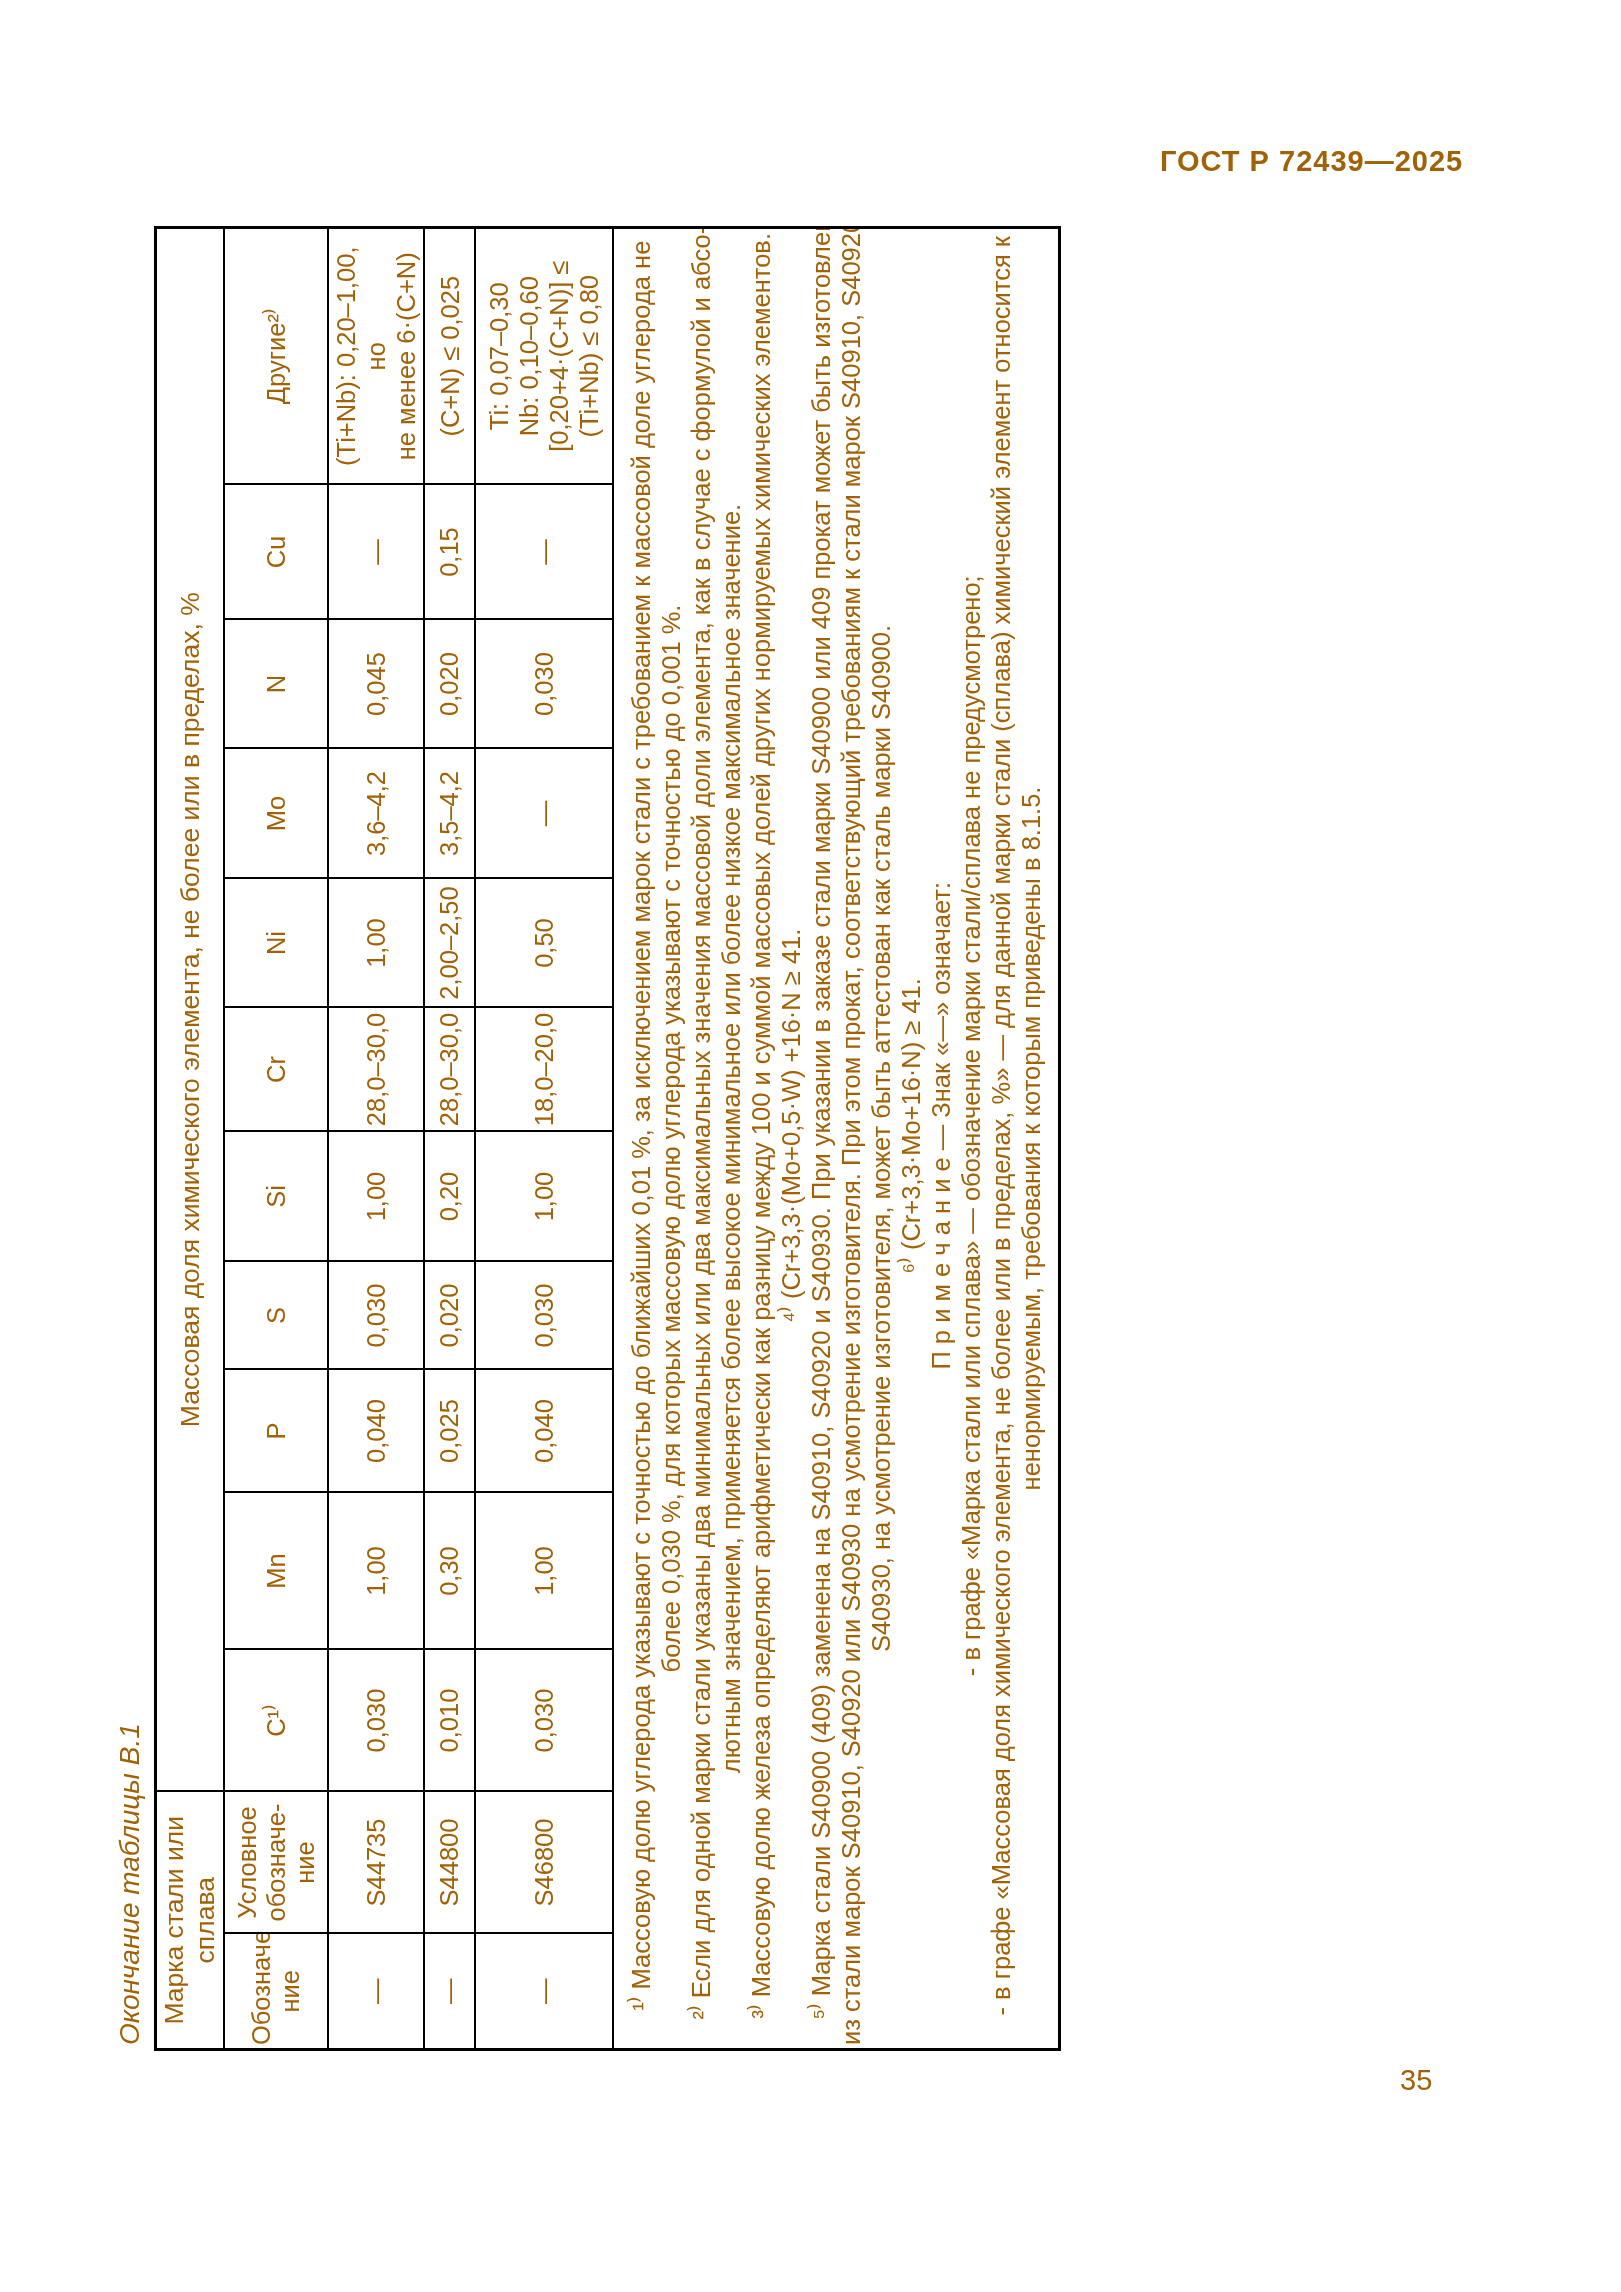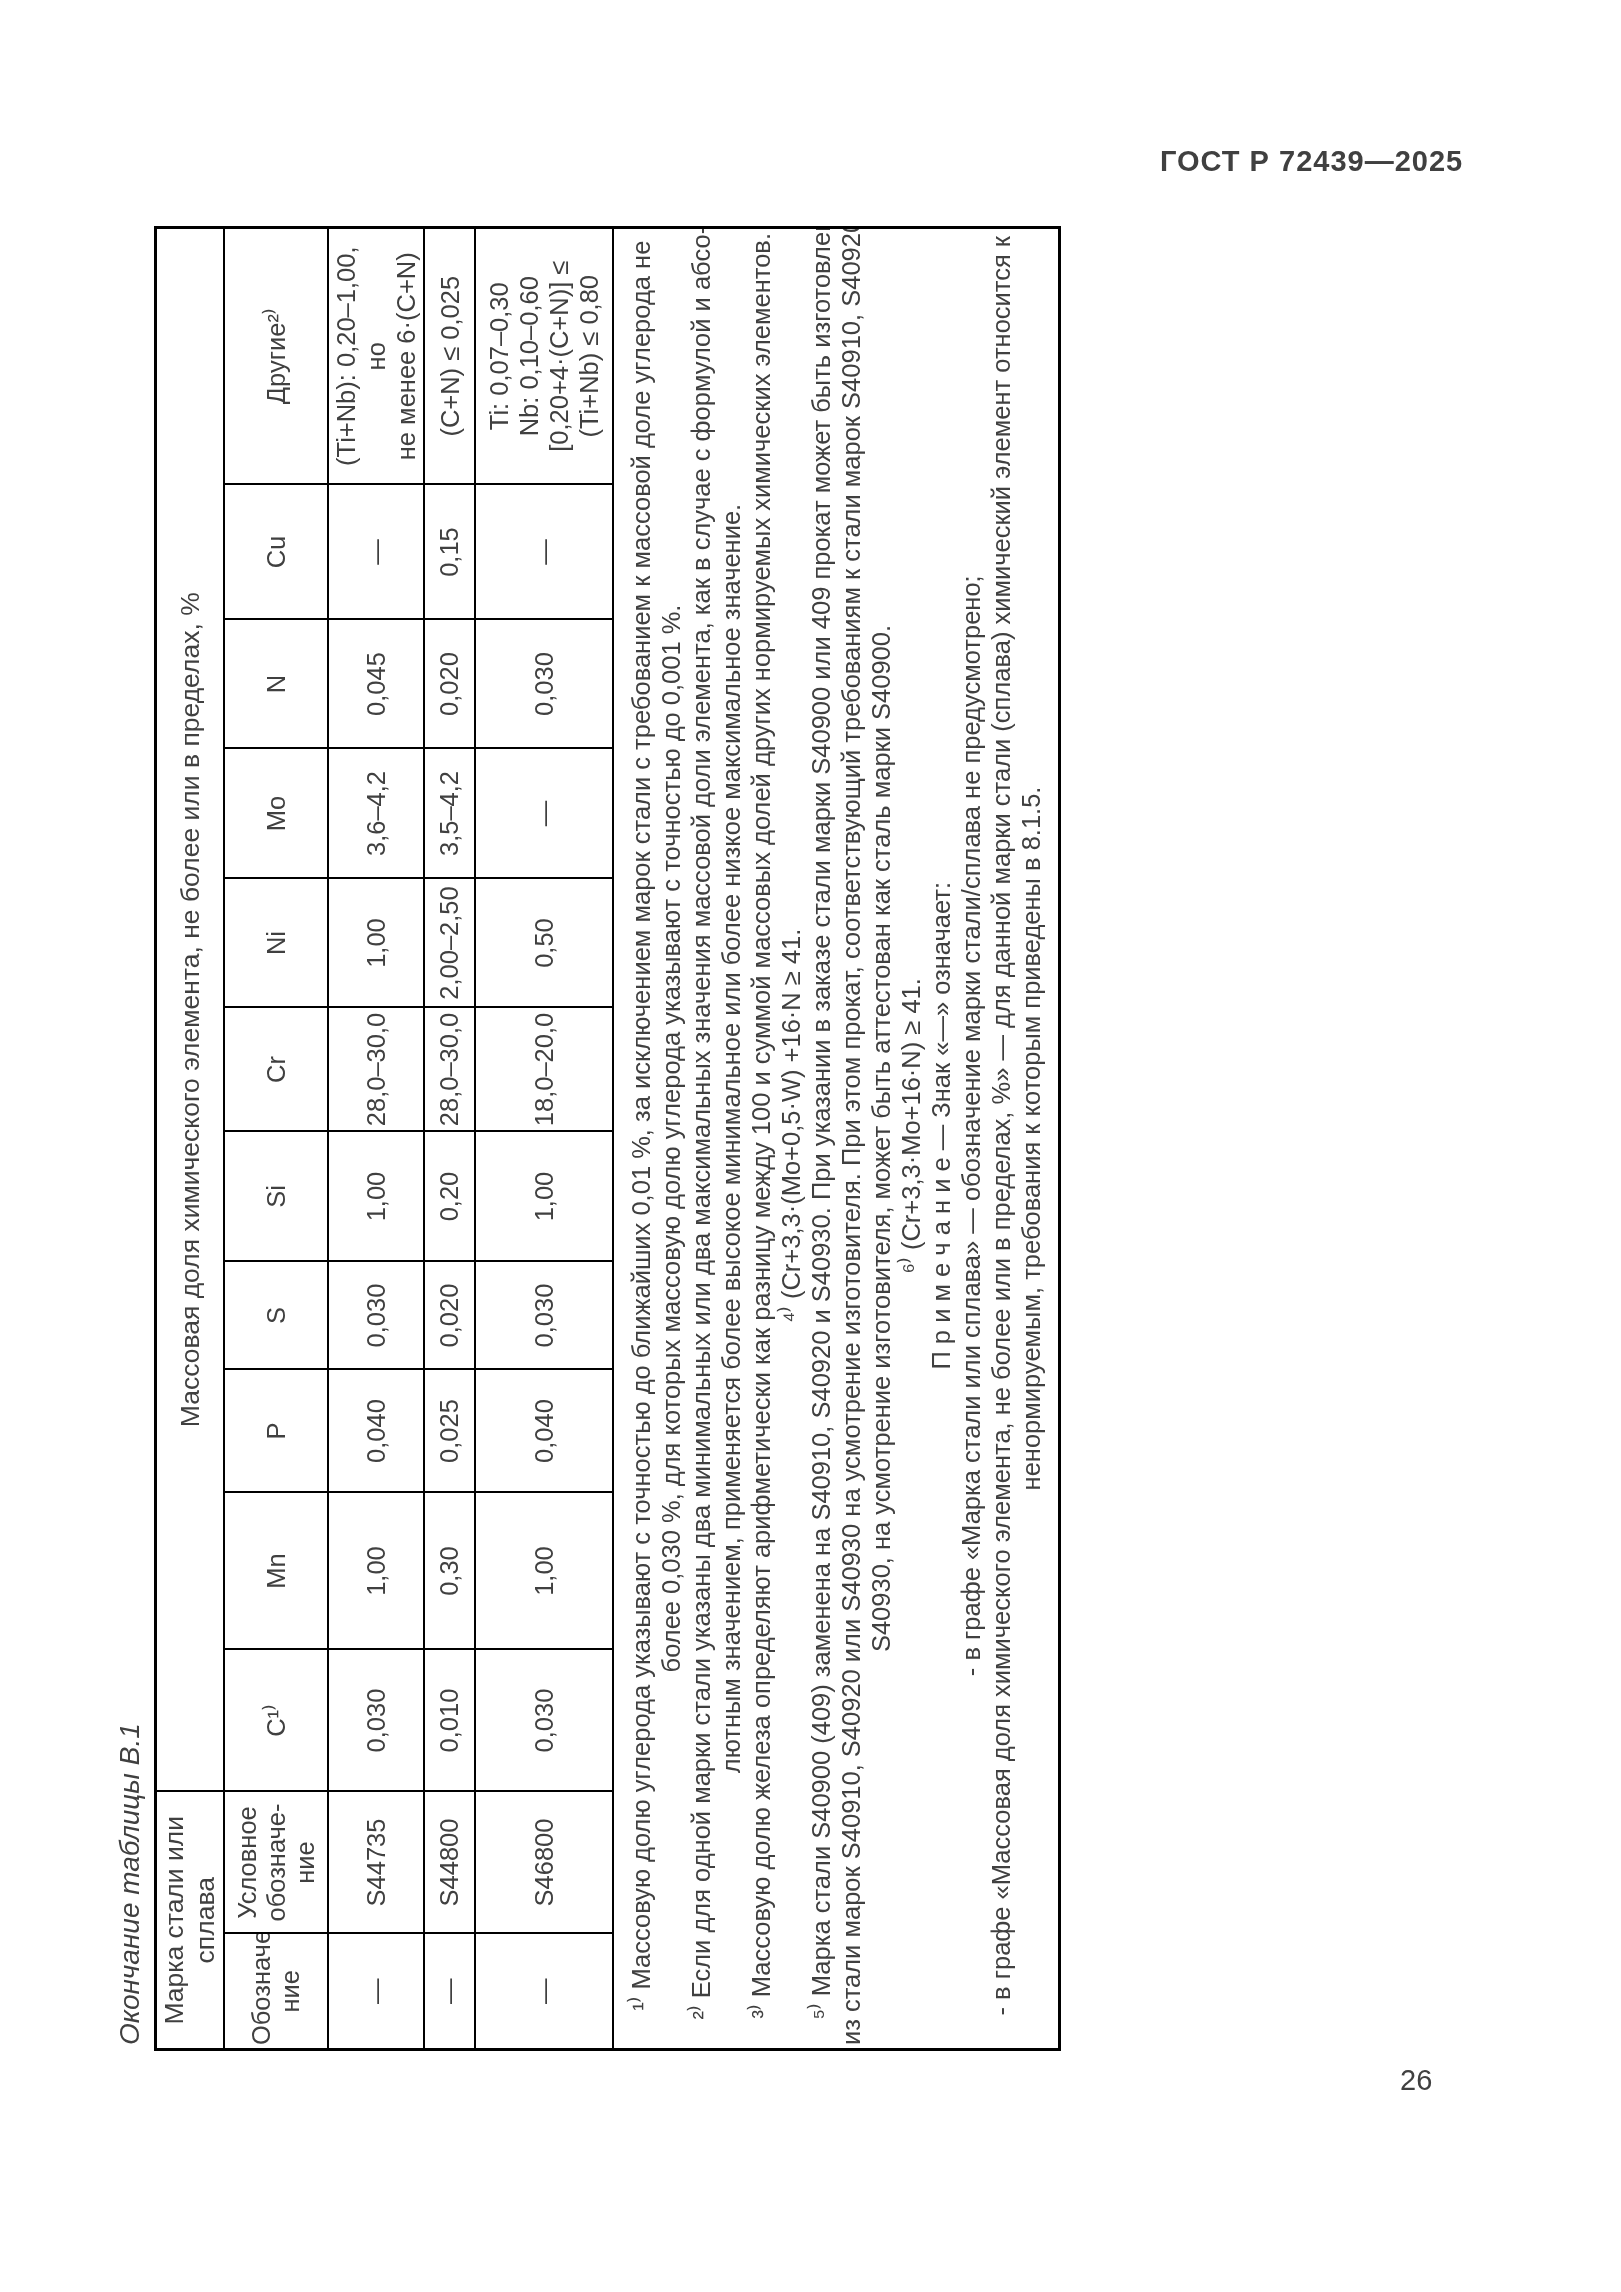--- a/index.html
+++ b/index.html
@@ -2,21 +2,21 @@
 <html><head>
 <meta charset="utf-8">
 <style>
   html,body{margin:0;padding:0;background:#888;}
   .page{
     position:relative;
     width:1621px;height:2293px;
     background:#ffffff;
     overflow:hidden;
     font-family:"Liberation Sans", sans-serif;
-    color:#404040;
+    color:#a16207;
   }
   .doc-header{
     position:absolute;left:1160px;top:145px;
     font-size:29px;font-weight:bold;letter-spacing:1px;
     white-space:nowrap;
   }
   .page-number{
     position:absolute;left:1400px;top:2064px;
     font-size:29px;
   }
@@ -178,16 +178,16 @@
           <div class="fn-line ind">П р и м е ч а н и е  —  Знак «—» означает:</div>
           <div class="fn-line ind">- в графе «Марка стали или сплава» — обозначение марки стали/сплава не предусмотрено;</div>
           <div class="fn-line ind">- в графе «Массовая доля химического элемента, не более или в пределах, %» — для данной марки стали (сплава) химический элемент относится к</div>
           <div class="fn-line">ненормируемым, требования к которым приведены в 8.1.5.</div>
         </td>
       </tr>
     </tbody>
       </table>
   </div>
 
-  <div class="page-number">26</div>
+  <div class="page-number">35</div>
 
 </div>
 
 
 </body></html>

